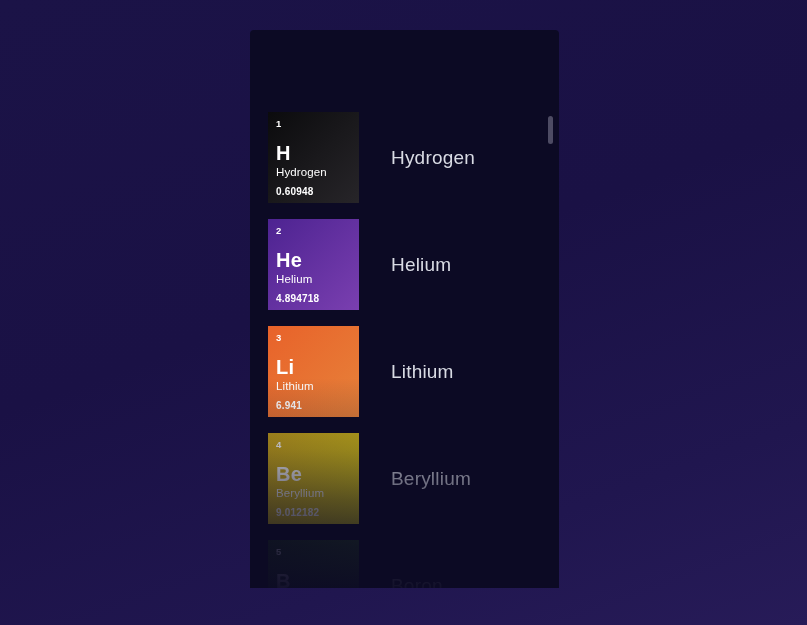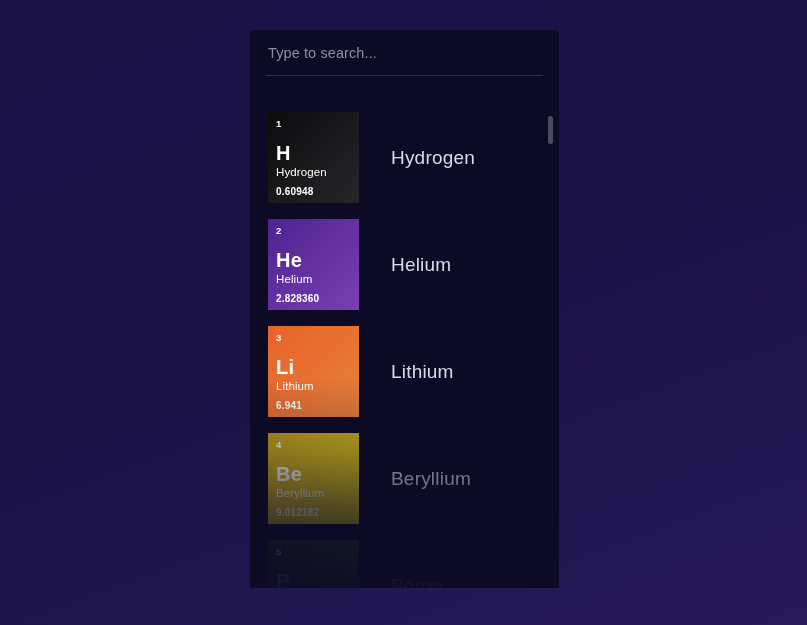--- a/index.html
+++ b/index.html
@@ -163,41 +163,38 @@
     height: 28px;
     background: #4d4b63;
     border-radius: 3px;
   }
 </style>
 </head>
 <body>
 
 <div id="search-panel">
 
-  <div id="search-bar">
-    <input id="search-input" type="text" placeholder="Type to search..." style="">
-  </div>
 
   <div id="results-viewport">
     <div id="results-list">
         <div class="result-row">
           <div class="element-tile" style="background: linear-gradient(135deg, rgb(11, 11, 13) 0%, rgb(39, 37, 41) 100%);">
             <div class="tile-number">1</div>
             <div class="tile-symbol">H</div>
             <div class="tile-name">Hydrogen</div>
             <div class="tile-mass">0.60948</div>
           </div>
           <div class="result-label">Hydrogen</div>
         </div>
         <div class="result-row">
           <div class="element-tile" style="background: linear-gradient(135deg, rgb(77, 35, 145) 0%, rgb(122, 63, 176) 100%);">
             <div class="tile-number">2</div>
             <div class="tile-symbol">He</div>
             <div class="tile-name">Helium</div>
-            <div class="tile-mass">2.828360</div>
+            <div class="tile-mass">4.894718</div>
           </div>
           <div class="result-label">Helium</div>
         </div>
         <div class="result-row">
           <div class="element-tile" style="background: linear-gradient(135deg, rgb(232, 98, 42) 0%, rgb(231, 130, 58) 100%);">
             <div class="tile-number">3</div>
             <div class="tile-symbol">Li</div>
             <div class="tile-name">Lithium</div>
             <div class="tile-mass">6.941</div>
           </div>

